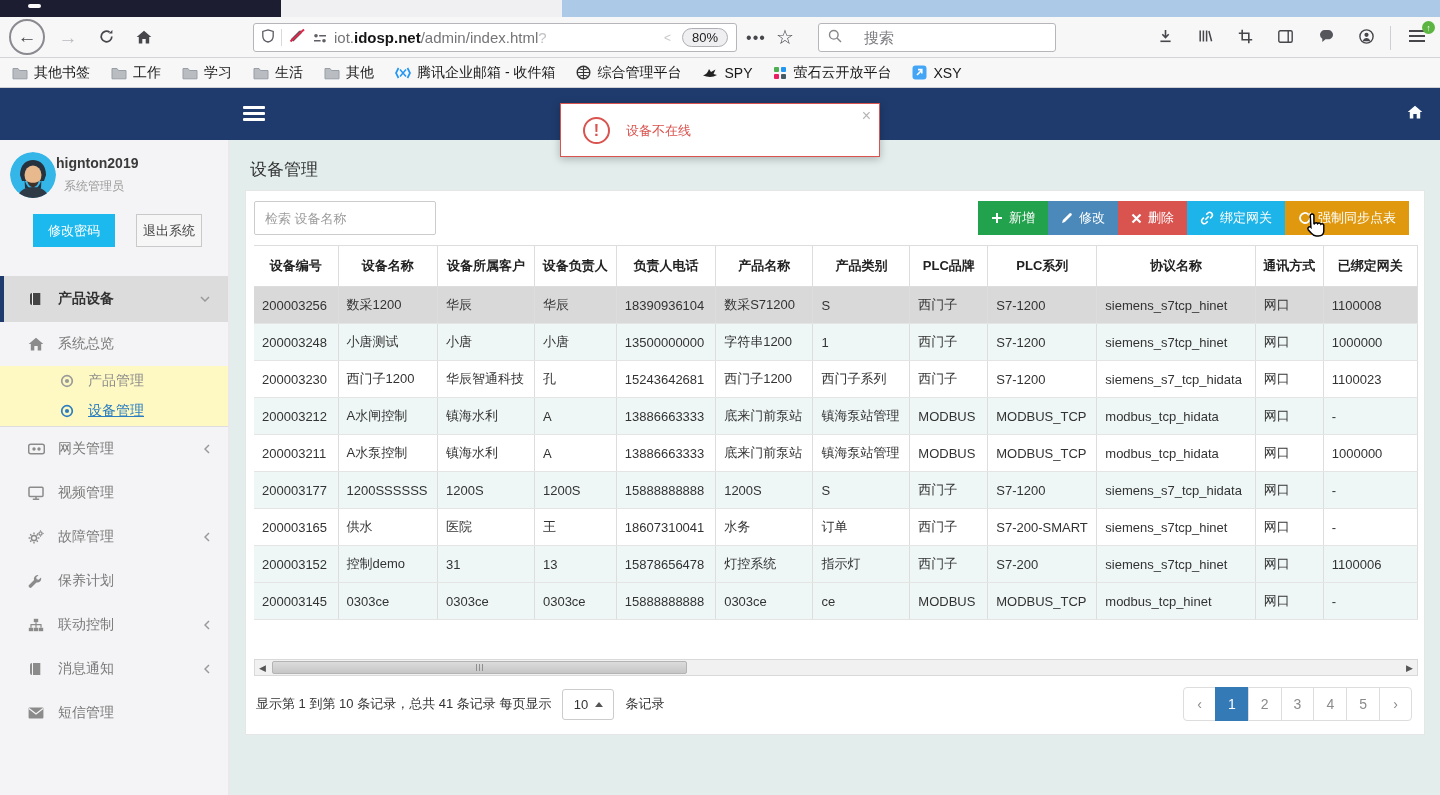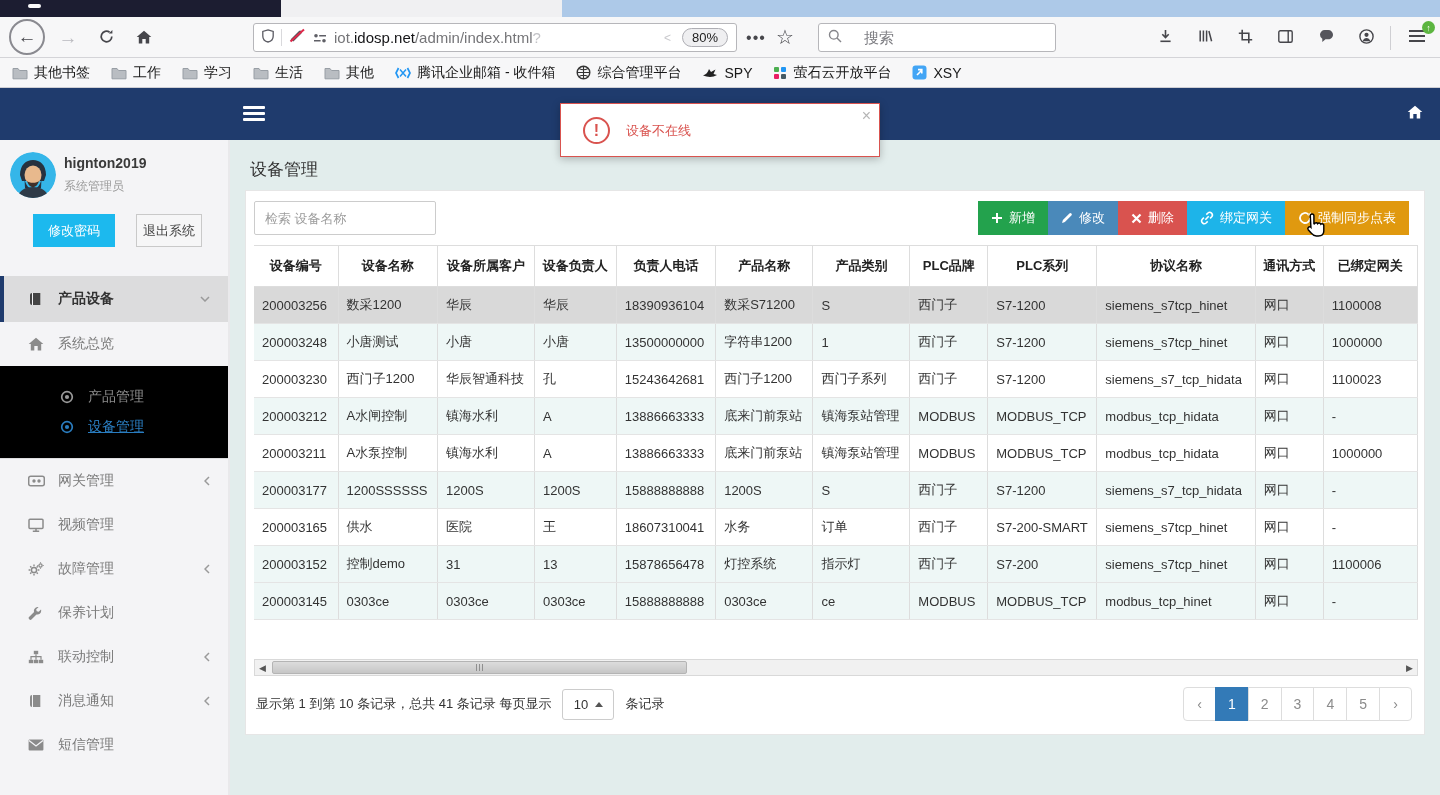--- a/index.html
+++ b/index.html
@@ -18,21 +18,21 @@
   #ffnav { left:0; top:17px; width:1440px; height:41px; background:#f7f7f8; border-bottom:1px solid #d4d4d8; }
   .navbtn { color:#46464b; display:flex; align-items:center; justify-content:center; }
   #back-btn { left:9px; top:2px; width:36px; height:36px; border:2px solid #8a8a90; border-radius:50%; font-size:19px; background:#f7f7f8; }
   #fwd-btn { left:56px; top:9px; width:24px; height:24px; font-size:19px; color:#b9b9be; }
   #reload-btn { left:94px; top:9px; width:24px; height:24px; }
   #home-btn-ff { left:132px; top:9px; width:24px; height:24px; font-size:19px; }
   #urlbar { left:253px; top:6px; width:484px; height:29px; background:#fff; border:1px solid #b6b6ba; border-radius:3px; display:flex; align-items:center; padding:0 8px; gap:7px; }
   .vdiv { width:1px; height:17px; background:#d9d9dc; }
   #url-text { font-size:15px; white-space:nowrap; }
   #url-text .dim { color:#757578; }
-  #url-text .host { color:#161618; font-weight:normal; }
+  #url-text .host { color:#161618; font-weight:bold; }
   #url-text .faint { color:#c2c2c6; }
   #url-lt { color:#c8c8cc; font-size:12px; margin-left:auto; }
   #zoom-pill { border:1px solid #aeaeb4; background:#efeff1; border-radius:10px; font-size:13px; color:#222; padding:1px 9px; margin-left:4px; }
   #dots-btn { left:744px; top:9px; width:24px; height:24px; font-size:16px; letter-spacing:1px; }
   #star-btn { left:772px; top:7px; width:26px; height:26px; font-size:20px; }
   #searchbox { left:818px; top:6px; width:238px; height:29px; background:#fff; border:1px solid #b6b6ba; border-radius:3px; display:flex; align-items:center; padding:0 9px; gap:22px; }
   #searchbox input { border:none; outline:none; font-size:15px; width:180px; background:transparent; font-family:inherit; }
   #searchbox input::placeholder { color:#7d7d82; }
   .ticon { width:26px; height:26px; top:8px; }
   #dl-btn{left:1152px;} #lib-btn{left:1192px;} #crop-btn{left:1232px;} #sidebar-btn{left:1272px;} #chat-btn{left:1313px;} #person-btn{left:1353px;}
@@ -53,33 +53,33 @@
 
   
   #alert { left:560px; top:103px; width:320px; height:54px; background:#fff; border:1px solid #d9534f; box-shadow:0 2px 8px rgba(0,0,0,.25); z-index:60; }
   #alert-icon { left:22px; top:13px; width:27px; height:27px; border:2px solid #d9534f; border-radius:50%; color:#d9534f; font-weight:bold; font-size:16px; display:flex; align-items:center; justify-content:center; }
   #alert-msg { left:65px; top:0; height:54px; display:flex; align-items:center; color:#d9534f; font-size:13px; }
   #alert-close { right:8px; top:4px; color:#b5b5b5; font-size:16px; line-height:16px; }
 
   
   #sidebar { left:0; top:140px; width:230px; height:655px; background:#f4f4f6; border-right:2px solid #e9e9eb; }
   #avatar { left:10px; top:12px; width:46px; height:46px; border-radius:50%; overflow:hidden; }
-  #user-name { left:64px; top:15px; font-size:14px; font-weight:bold; color:#3a3a3a; }
+  #user-name { left:56px; top:15px; font-size:14px; font-weight:bold; color:#3a3a3a; }
   #user-role { left:64px; top:38px; font-size:12px; color:#9a9a9a; }
   #btn-pwd { left:20px; top:74px; width:82px; height:33px; background:#1cb9ee; color:#fff; font-size:13px; display:flex; align-items:center; justify-content:center;margin-left:13px; }
   #btn-logout { left:136px; top:74px; width:66px; height:33px; background:#f6f6f7; border:1px solid #c9c9c9; color:#444; font-size:13px; display:flex; align-items:center; justify-content:center; }
   #side-menu { left:0; top:136px; width:228px; }
   .menu-item { height:44px; display:flex; align-items:center; padding-left:28px; position:relative; color:#7a7a7a; font-size:14px; }
   .menu-item .mi-icon { width:17px; display:flex; color:#8b8b8b; }
   .menu-item .mi-label { margin-left:13px; }
   .menu-item .mi-chev { position:absolute; right:18px; color:#9a9a9a; display:flex; }
   .menu-item.parent-active { background:#dcdcdd; border-left:4px solid #1f3b6d; padding-left:24px; height:46px; }
   .menu-item.parent-active .mi-label { color:#333; font-weight:bold; }
   .menu-item.parent-active .mi-icon { color:#444; }
-  .submenu { background:#000000; border-bottom:1px solid #dddddf; padding:16px 0; }
+  .submenu { background:#fef9c3; border-bottom:1px solid #dddddf; padding:0 0; }
   .sub-item { height:30px; display:flex; align-items:center; padding-left:60px; font-size:14px; color:#8c8c8c; }
   .sub-item .mi-icon { width:16px; display:flex; color:#9a9a9a; }
   .sub-item .mi-label { margin-left:12px; }
   .sub-item.active { color:#2a7dc0; }
   .sub-item.active .mi-icon { color:#2a7dc0; }
   .sub-item.active .mi-label { text-decoration:underline; }
 
   
   #main { left:230px; top:140px; width:1210px; height:655px; background:#e2edec; }
   #page-title { left:20px; top:18px; font-size:17px; color:#333; }

